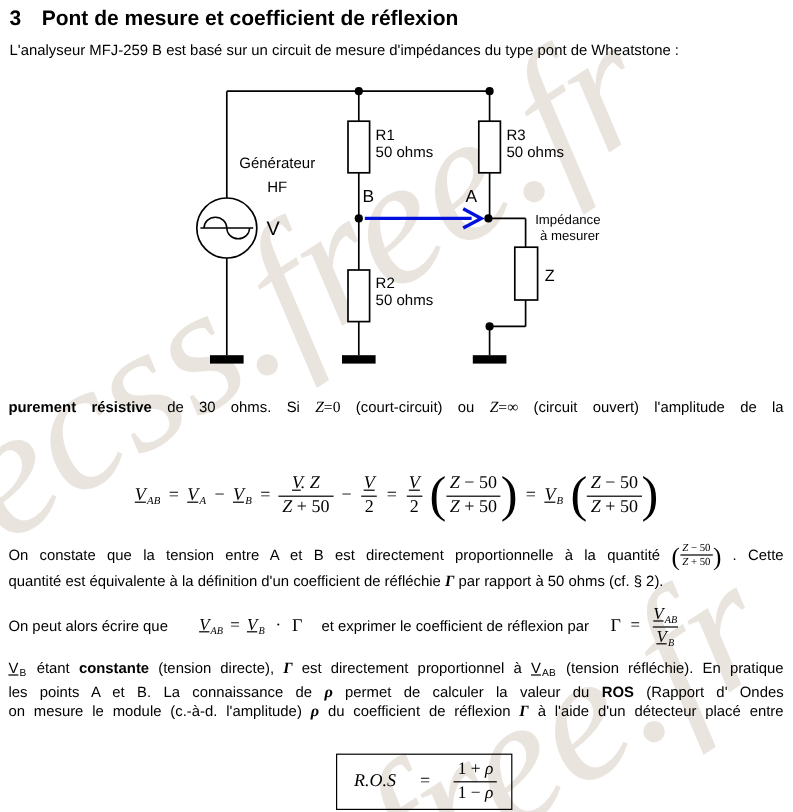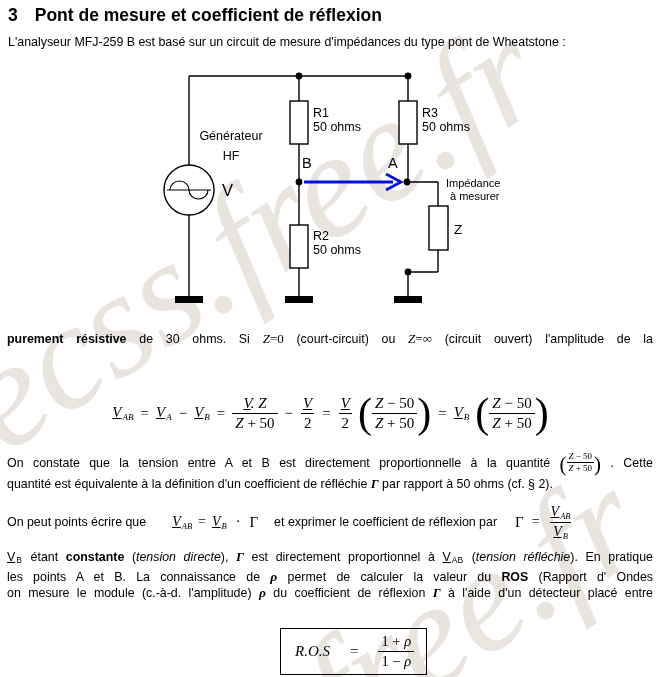--- a/index.html
+++ b/index.html
@@ -11,21 +11,21 @@
   .wm2{left:30px;top:790px;font-size:150px;transform:rotate(-33deg);}
   .ttl{position:absolute;left:8px;top:5px;z-index:2;display:flex;gap:17px;
        font-size:17.5px;font-weight:bold;}
   .intro{position:absolute;left:8px;top:35px;z-index:2;font-size:12.4px;}
   .diagram{position:absolute;left:0;top:62px;z-index:2;}
   .diagram text{font-family:"Liberation Sans",sans-serif;fill:#000;}
   .t12{font-size:12.5px;} .t14{font-size:14.5px;} .t11{font-size:11px;}
   .t16{font-size:16.5px;} .t13{font-size:13.5px;}
   .para{position:absolute;left:7px;width:646px;z-index:2;font-size:12.4px;line-height:16.6px;}
   .jl{text-align:justify;text-align-last:justify;}
-  .b{font-weight:bold;} .i{font-style:italic;}
+  .b{font-weight:bold;} .i{}
   .mi{font-family:"Liberation Serif",serif;font-style:italic;font-size:13px;}
   .mn{font-family:"Liberation Serif",serif;font-style:normal;font-size:13px;}
   .mu{font-family:"Liberation Serif",serif;font-style:italic;text-decoration:underline;font-size:13px;}
   .msub{font-family:"Liberation Serif",serif;font-style:italic;font-size:8.5px;
         vertical-align:-3px;margin-left:1px;}
   .g{font-family:"Liberation Serif",serif;font-style:italic;font-weight:bold;font-size:13px;}
   .rho{font-family:"Liberation Serif",serif;font-style:italic;font-weight:bold;font-size:13.5px;}
   .vu{text-decoration:underline;}
   .vsub{font-size:8.5px;vertical-align:-2px;margin:0 1px;}
   .fr{display:inline-flex;flex-direction:column;align-items:center;text-align:center;}
@@ -177,21 +177,21 @@
 
   <div class="para" style="top:452px">
     <div class="jl"><span>On constate que la tension entre A et B  est directement proportionnelle à la quantité </span><span class="sparen">(</span><span class="sfrac">
           <span><span class="mi">Z</span><span class="mn"> − 50</span></span>
           <span class="den"><span class="mi">Z</span><span class="mn"> + 50</span></span>
         </span><span class="sparen">)</span><span> . Cette</span></div>
     <div><span>quantité est équivalente à la définition d'un coefficient de réfléchie </span><span class="g">Γ</span><span> par rapport à 50 ohms (cf. § 2).</span></div>
   </div>
 
   <div class="p3line">
-    <span>On peut points écrire que</span>
+    <span>On peut alors écrire que</span>
     <span style="margin-left:26px"><span class="mu">V</span><span class="msub">AB</span></span>
     <span class="mn" style="margin:0 6px">=</span>
     <span><span class="mu">V</span><span class="msub">B</span></span>
     <span class="mn" style="margin:0 9px">·</span>
     <span class="gn">Γ</span>
     <span style="margin-left:16px">et exprimer le coefficient de réflexion par</span>
     <span class="gn" style="margin-left:18px">Γ</span>
     <span class="mn" style="margin:0 8px">=</span>
     <span class="fr">
       <span><span class="mu">V</span><span class="msub">AB</span></span>

